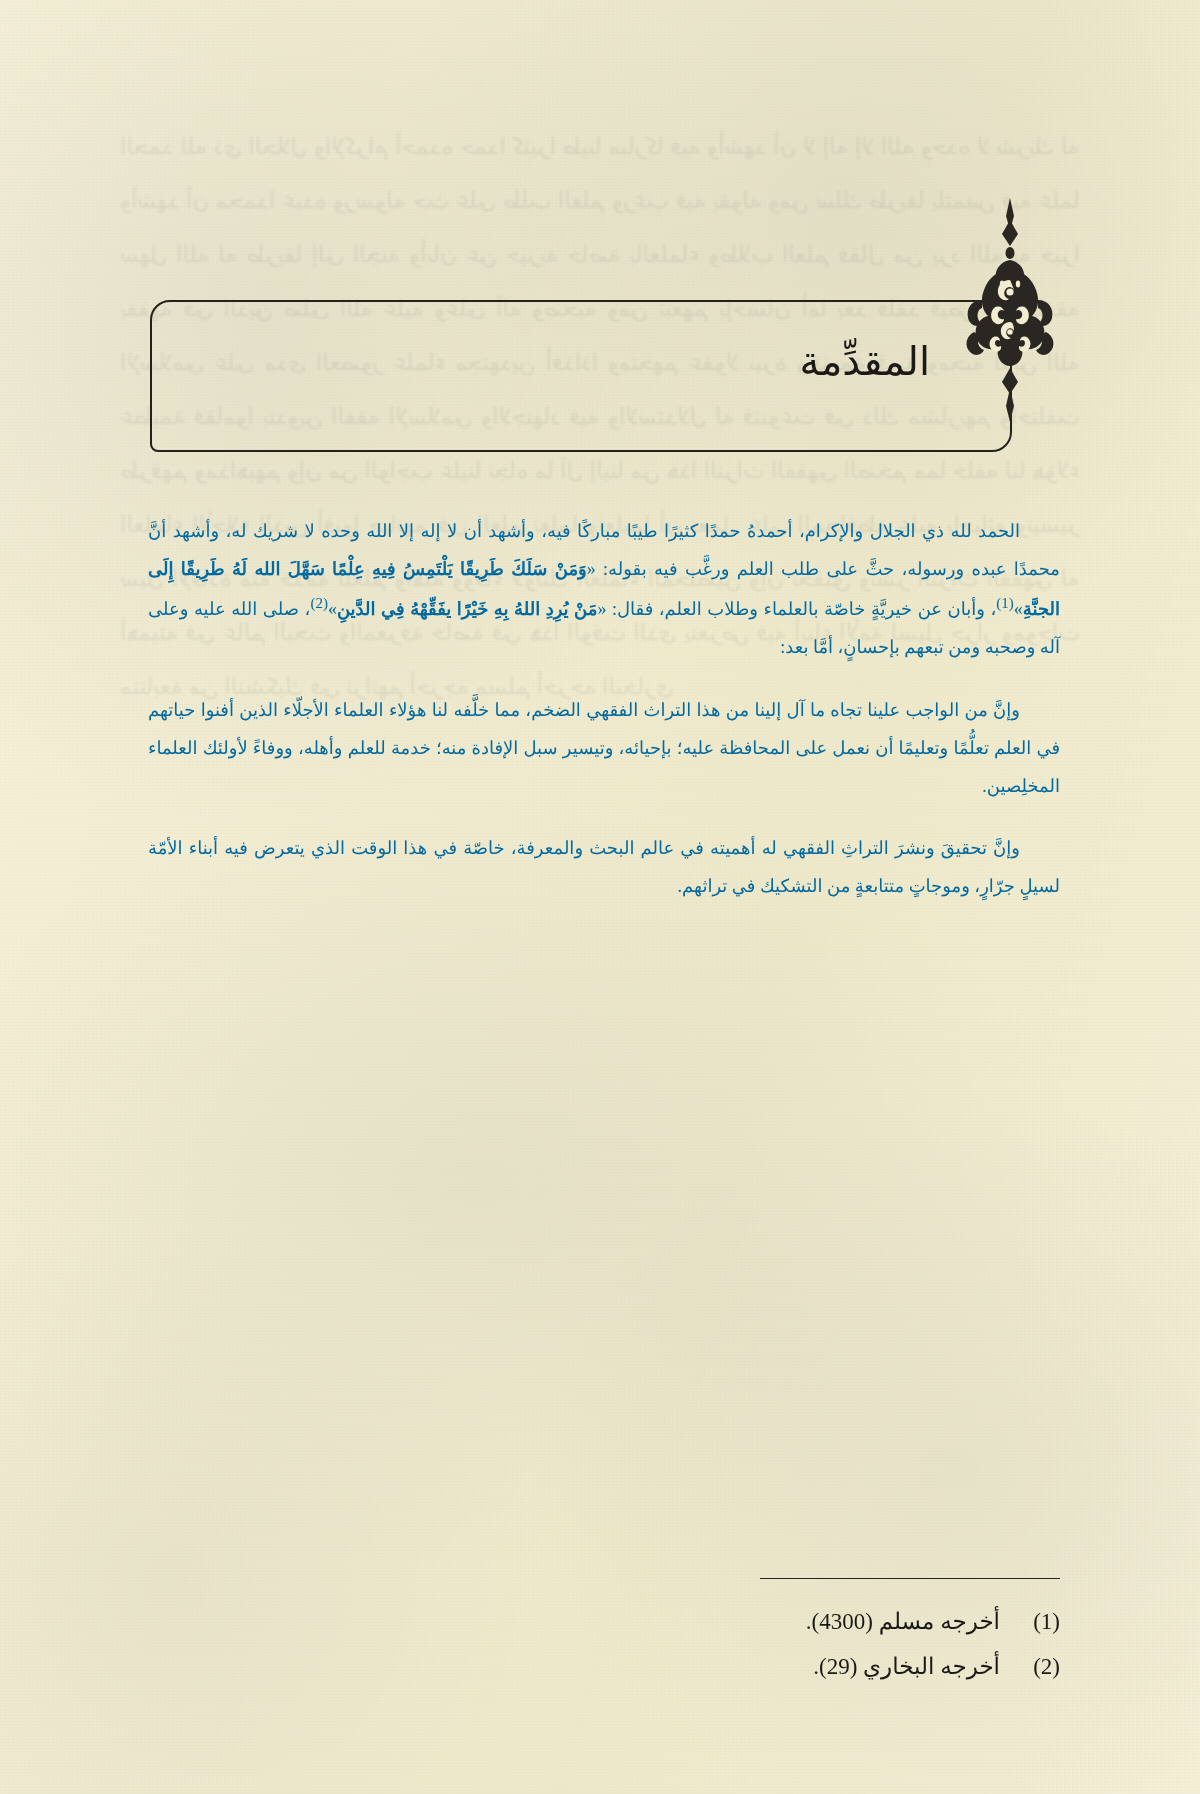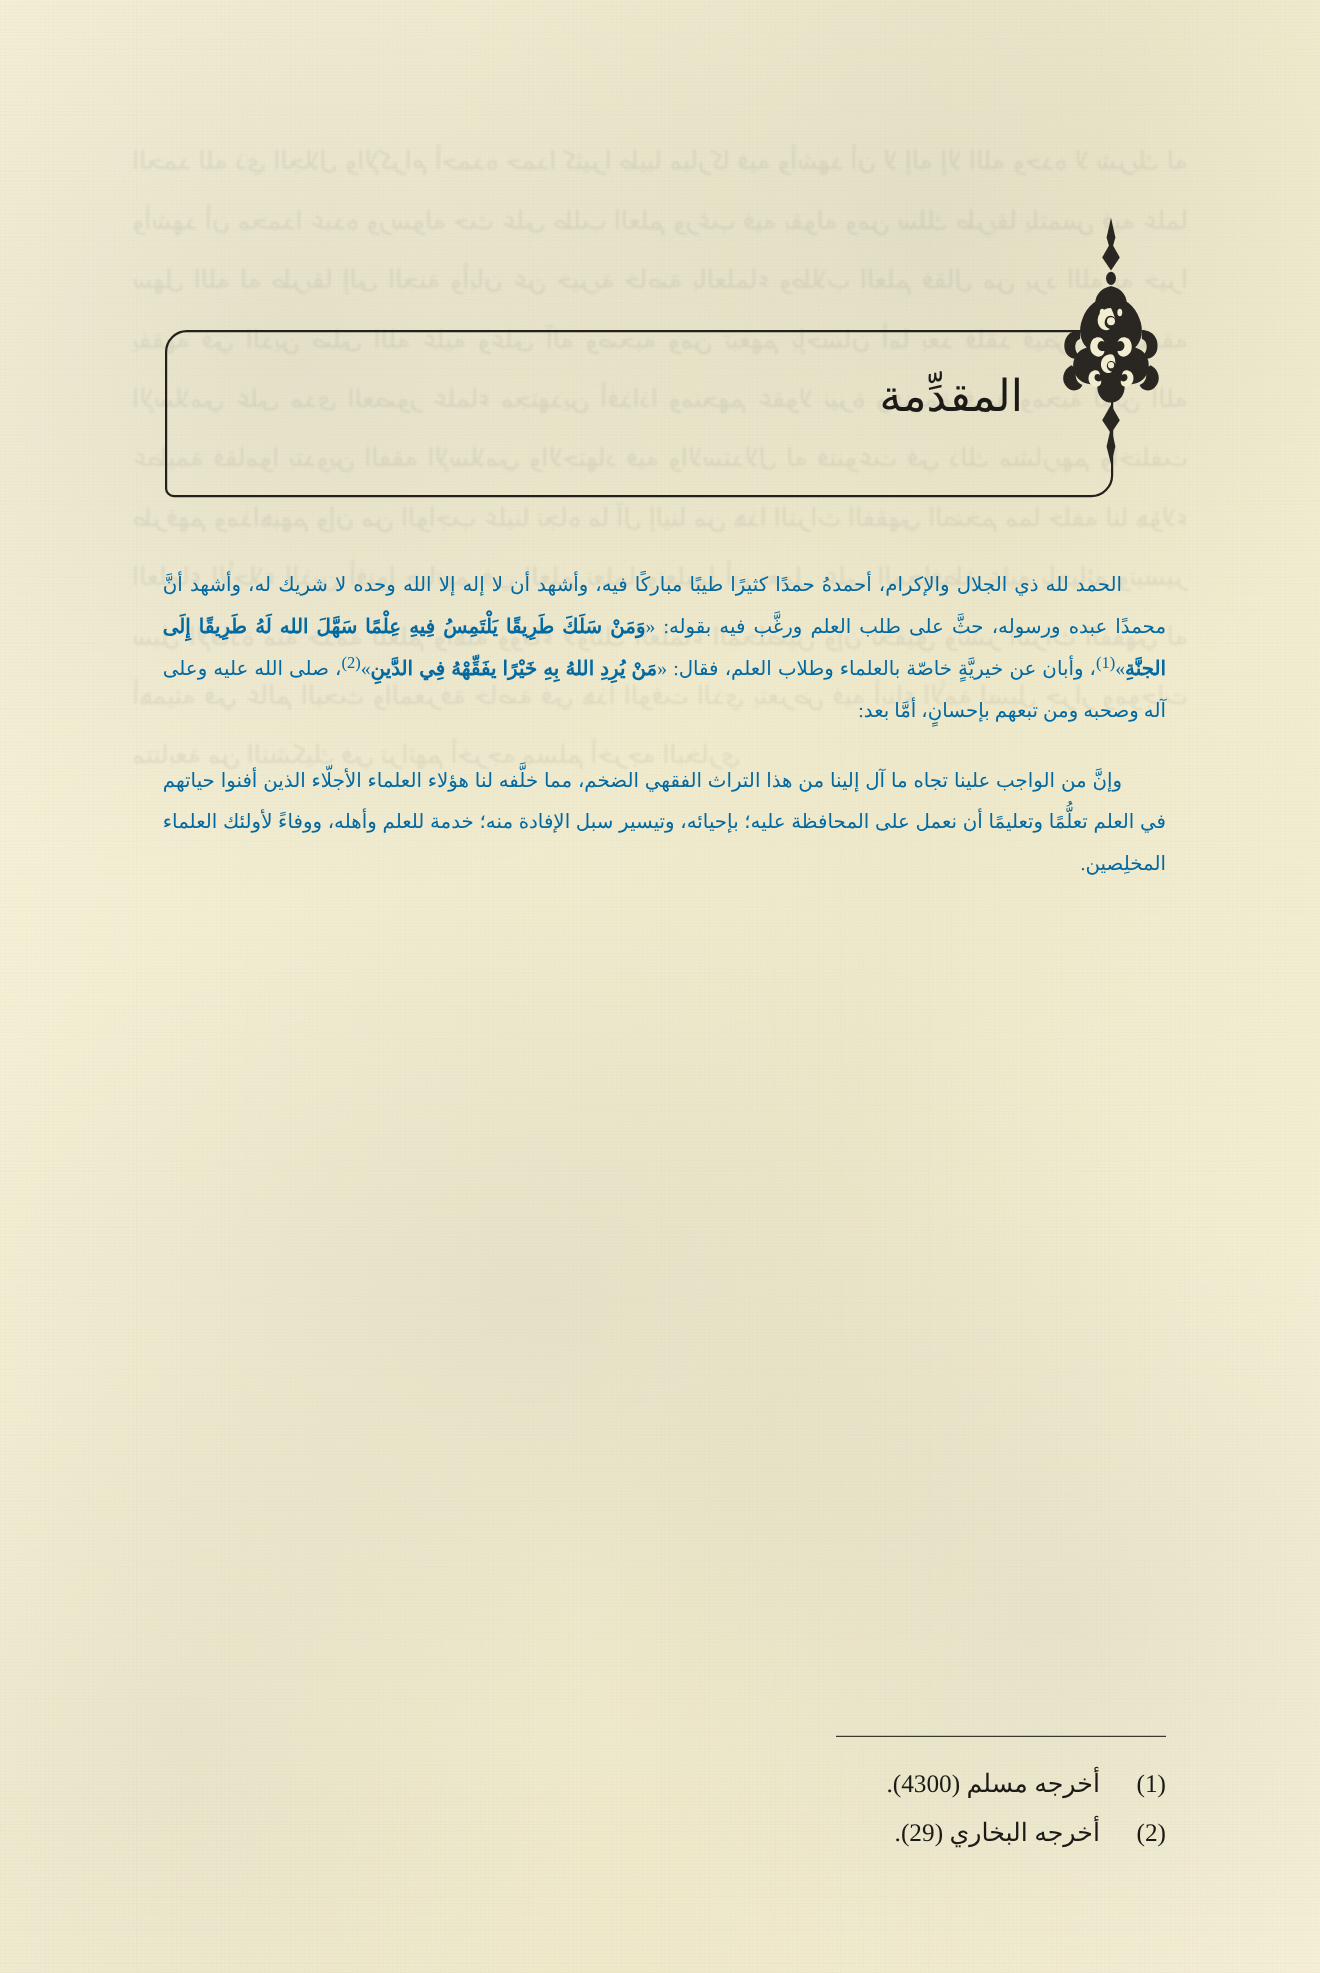--- a/index.html
+++ b/index.html
@@ -223,20 +223,21 @@
 
     <div class="title-frame"></div>
     <div class="title-frame-mask"></div>
 
     <div class="chapter-title">المقدِّمة</div>
   </div>
 
   <div class="body">
     <p class="indent">الحمد لله ذي الجلال والإكرام، أحمدهُ حمدًا كثيرًا طيبًا مباركًا فيه، وأشهد أن لا إله إلا الله وحده لا شريك له، وأشهد أنَّ محمدًا عبده ورسوله، حثَّ على طلب العلم ورغَّب فيه بقوله: «<b>وَمَنْ سَلَكَ طَرِيقًا يَلْتَمِسُ فِيهِ عِلْمًا سَهَّلَ الله لَهُ طَرِيقًا إِلَى الجنَّةِ</b>»<sup>(1)</sup>، وأبان عن خيريَّةٍ خاصّة بالعلماء وطلاب العلم، فقال: «<b>مَنْ يُرِدِ اللهُ بِهِ خَيْرًا يفَقِّهْهُ فِي الدَّينِ</b>»<sup>(2)</sup>، صلى الله عليه وعلى آله وصحبه ومن تبعهم بإحسانٍ، أمَّا بعد:</p>
     <p class="indent">وإنَّ من الواجب علينا تجاه ما آل إلينا من هذا التراث الفقهي الضخم، مما خلَّفه لنا هؤلاء العلماء الأجلّاء الذين أفنوا حياتهم في العلم تعلُّمًا وتعليمًا أن نعمل على المحافظة عليه؛ بإحيائه، وتيسير سبل الإفادة منه؛ خدمة للعلم وأهله، ووفاءً لأولئك العلماء المخلِصين.</p>
+    <p class="indent">وإنَّ تحقيقَ ونشرَ التراثِ الفقهي له أهميته في عالم البحث والمعرفة، خاصّة في هذا الوقت الذي يتعرض فيه أبناء الأمّة لسيلٍ جرّارٍ، وموجاتٍ متتابعةٍ من التشكيك في تراثهم.</p>
   </div>
 
   <div class="footnote-rule"></div>
 
   <div class="footnotes">
     <div class="fn-row">
       <span class="fn-num">(1)</span>
       <span class="fn-text">أخرجه مسلم (4300).</span>
     </div>
     <div class="fn-row">

